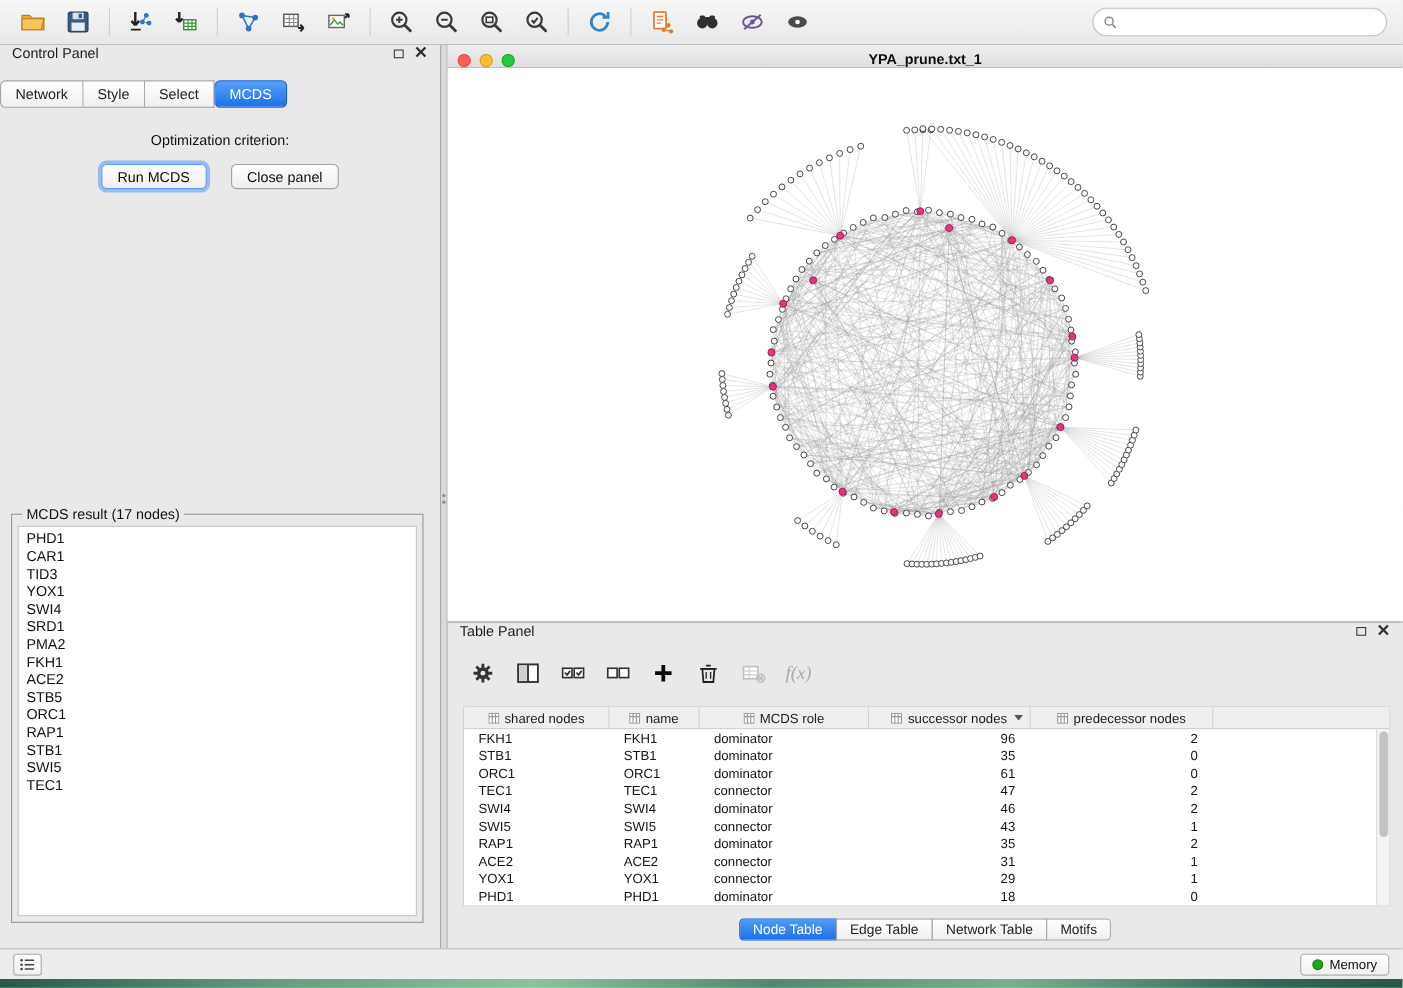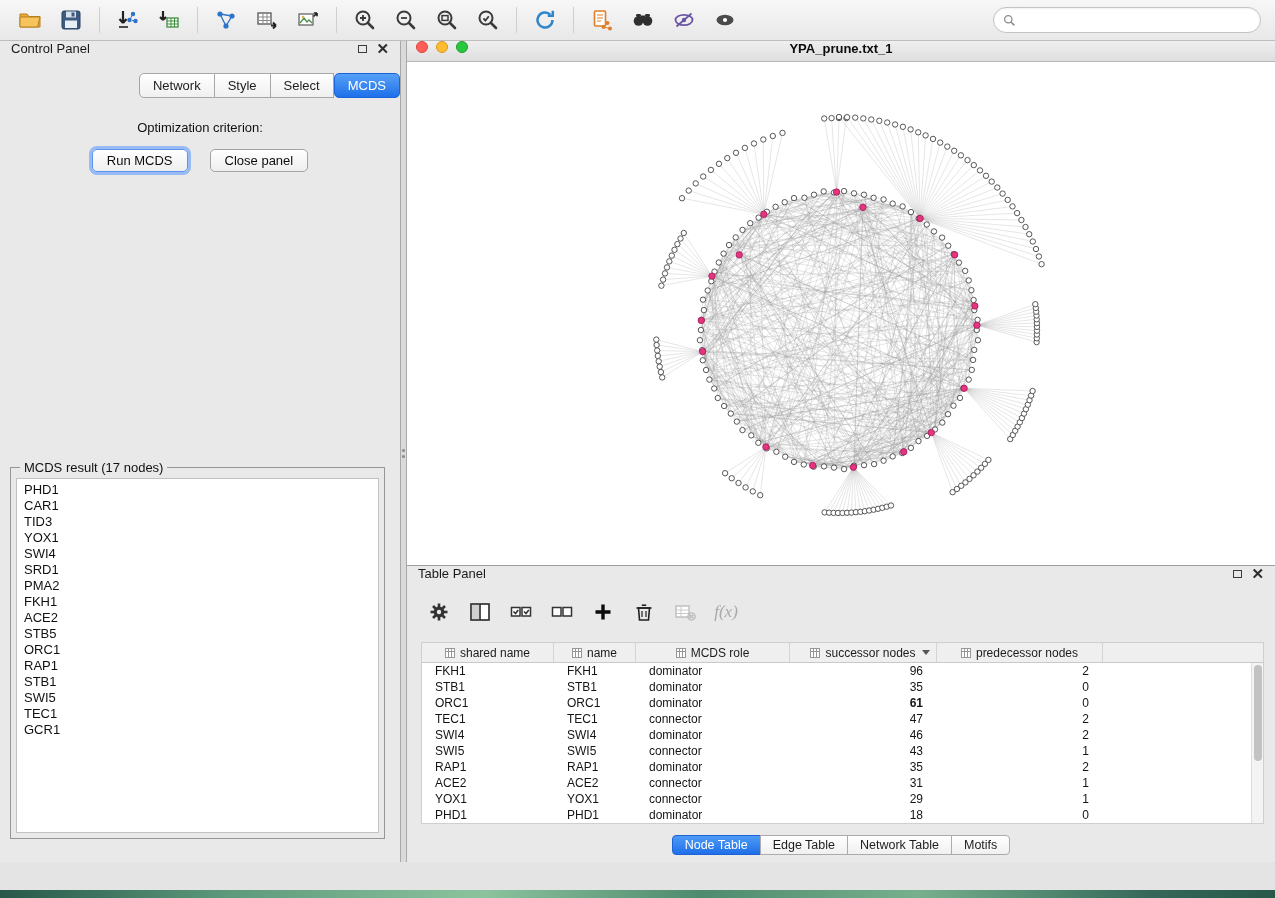--- a/index.html
+++ b/index.html
@@ -14,21 +14,21 @@
 .tb-sep{width:1px;height:26px;background:#cfcfcf;margin:0 3px}
 .search-box{margin-left:auto;width:268px;height:26px;border:1px solid #c3c3c3;border-radius:13px;background:#fff;display:flex;align-items:center;padding:0 9px;gap:6px;box-shadow:inset 0 1px 2px rgba(0,0,0,.06)}
 .search-input{border:none;outline:none;flex:1;font-size:12px;color:#333;background:transparent}
 
 
 .control-panel{position:absolute;left:0;top:41px;width:400px;height:821px;background:#e9e9e9}
 .panel-header{height:26px;display:flex;align-items:flex-start;padding:0 11px;font-size:13px;color:#1a1a1a}
 .win-controls{margin-left:auto;display:flex;align-items:center;gap:9px}
 .float-icon{width:9px;height:8px;border:1.5px solid #3c3c3c;display:inline-block}
 .close-icon{font-size:15px;font-weight:bold;color:#2e2e2e;line-height:1}
-.cp-tabs{display:flex;justify-content:flex-end;margin-top:6px}
+.cp-tabs{display:flex;justify-content:flex-start;margin-top:6px}
 .cp-tab{font-size:13px;padding:4px 13px;background:linear-gradient(#ffffff,#f0f0f0);border:1px solid #a6a6a6;border-left:none;color:#222}
 .cp-tab:first-child{border-left:1px solid #a6a6a6;border-radius:5px 0 0 5px}
 .cp-tab:last-child{border-radius:0 5px 5px 0}
 .cp-tab.active{background:linear-gradient(#57a1f8,#1f70ea);border-color:#1b64d8;color:#fff;border-radius:5px;border-left:1px solid #1b64d8}
 .opt-label{text-align:center;margin-top:22px;font-size:13px;color:#101010}
 .criterion-select{position:relative;margin:10px auto 0;width:314px;height:23px;background:#fff;border:1px solid #b1b1b1;border-radius:4px;display:flex;align-items:center;padding-left:9px;font-size:13px;color:#0d0d0d;box-shadow:0 1px 1px rgba(0,0,0,.08)}
 .select-cap{position:absolute;right:-1px;top:-1px;bottom:-1px;width:19px;background:linear-gradient(#6fabf9,#2a75ee);border-radius:0 4px 4px 0;display:flex;flex-direction:column;align-items:center;justify-content:center;gap:2px}
 .tri-up{width:0;height:0;border-left:3.5px solid transparent;border-right:3.5px solid transparent;border-bottom:4px solid #fff}
 .tri-down{width:0;height:0;border-left:3.5px solid transparent;border-right:3.5px solid transparent;border-top:4px solid #fff}
 .cp-buttons{display:flex;justify-content:center;gap:22px;margin-top:14px}
@@ -39,21 +39,21 @@
 .result-list{position:absolute;left:5px;right:5px;top:10px;bottom:5px;background:#fff;border:1px solid #c2c2c2;padding:3px 7px;font-size:13px;line-height:16px;overflow:hidden}
 .result-item{height:16px}
 
 
 .v-splitter{position:absolute;left:400px;top:41px;width:7px;height:821px;background:#dadada;border-left:1px solid #a8a8a8;border-right:1px solid #a8a8a8}
 .v-splitter .dots{position:absolute;left:1px;top:408px;display:flex;flex-direction:column;gap:3px}
 .dot{width:3px;height:3px;border-radius:50%;background:#8a8a8a}
 
 
 .network-window{position:absolute;left:407px;top:41px;width:868px;height:524px;background:#fff}
-.net-titlebar{height:21px;background:linear-gradient(#efefef,#dedede);border-bottom:1px solid #b6b6b6;position:relative;display:flex;align-items:flex-start;padding:0 9px}
+.net-titlebar{height:21px;background:linear-gradient(#efefef,#dedede);border-bottom:1px solid #b6b6b6;position:relative;display:flex;align-items:flex-end;padding:0 9px}
 .traffic{display:flex;gap:8px;z-index:2}
 .tl{width:12px;height:12px;border-radius:50%}
 .tl.red{background:#ff5f57;border:1px solid #e0443e}
 .tl.yellow{background:#febc2e;border:1px solid #d89b21}
 .tl.green{background:#28c840;border:1px solid #1d9c30}
 .net-title{position:absolute;left:0;right:0;text-align:center;font-size:13px;font-weight:700;color:#0c0c0c}
 .net-canvas{position:absolute;left:0;top:21px;width:868px;height:503px;background:#fff}
 .net-canvas svg{display:block}
 
 
@@ -291,21 +291,20 @@
           <div class="result-item">SRD1</div>
           <div class="result-item">PMA2</div>
           <div class="result-item">FKH1</div>
           <div class="result-item">ACE2</div>
           <div class="result-item">STB5</div>
           <div class="result-item">ORC1</div>
           <div class="result-item">RAP1</div>
           <div class="result-item">STB1</div>
           <div class="result-item">SWI5</div>
           <div class="result-item">TEC1</div>
-          <div class="result-item">GCR1</div>
         </div>
     </div>
   </div>
 
   <div class="v-splitter">
     <span class="dots">
         <span class="dot"></span>
         <span class="dot"></span>
       </span>
   </div>
@@ -1277,21 +1276,21 @@
       </div>
     <div class="table-area">
       <div class="t-header">
           <div class="th" style="width: 132px;">
             <svg width="10" height="10" viewBox="0 0 10 10">
               <rect x="0.5" y="0.5" width="9" height="9" fill="#fff" stroke="#979797"></rect>
               <line x1="0.5" y1="3.5" x2="9.5" y2="3.5" stroke="#979797"></line>
               <line x1="3.5" y1="0.5" x2="3.5" y2="9.5" stroke="#979797"></line>
               <line x1="6.5" y1="0.5" x2="6.5" y2="9.5" stroke="#979797"></line>
             </svg>
-            <span>shared name</span>
+            <span>shared nodes</span>
           </div>
           <div class="th" style="width: 82px;">
             <svg width="10" height="10" viewBox="0 0 10 10">
               <rect x="0.5" y="0.5" width="9" height="9" fill="#fff" stroke="#979797"></rect>
               <line x1="0.5" y1="3.5" x2="9.5" y2="3.5" stroke="#979797"></line>
               <line x1="3.5" y1="0.5" x2="3.5" y2="9.5" stroke="#979797"></line>
               <line x1="6.5" y1="0.5" x2="6.5" y2="9.5" stroke="#979797"></line>
             </svg>
             <span>name</span>
           </div>
@@ -1337,21 +1336,21 @@
             <div class="td" style="width: 132px;">STB1</div>
             <div class="td" style="width: 82px;">STB1</div>
             <div class="td" style="width: 154px;">dominator</div>
             <div class="td num" style="width: 147px;">35</div>
             <div class="td num" style="width: 166px;">0</div>
           </div>
           <div class="tr">
             <div class="td" style="width: 132px;">ORC1</div>
             <div class="td" style="width: 82px;">ORC1</div>
             <div class="td" style="width: 154px;">dominator</div>
-            <div class="td num" style="width: 147px; font-weight: bold;">61</div>
+            <div class="td num" style="width: 147px;">61</div>
             <div class="td num" style="width: 166px;">0</div>
           </div>
           <div class="tr">
             <div class="td" style="width: 132px;">TEC1</div>
             <div class="td" style="width: 82px;">TEC1</div>
             <div class="td" style="width: 154px;">connector</div>
             <div class="td num" style="width: 147px;">47</div>
             <div class="td num" style="width: 166px;">2</div>
           </div>
           <div class="tr">
@@ -1402,15 +1401,31 @@
         </div>
     </div>
     <div class="tp-tabs">
         <div class="tp-tab active">Node Table</div>
         <div class="tp-tab">Edge Table</div>
         <div class="tp-tab">Network Table</div>
         <div class="tp-tab">Motifs</div>
       </div>
   </div>
 
+  <div class="status-bar">
+    <span class="list-btn">
+      <svg width="14" height="12" viewBox="0 0 14 12">
+          <circle cx="1.6" cy="2" r="1.2" fill="#444"></circle>
+          <circle cx="1.6" cy="6" r="1.2" fill="#444"></circle>
+          <circle cx="1.6" cy="10" r="1.2" fill="#444"></circle>
+          <line x1="4.5" y1="2" x2="13" y2="2" stroke="#444" stroke-width="1.4"></line>
+          <line x1="4.5" y1="6" x2="13" y2="6" stroke="#444" stroke-width="1.4"></line>
+          <line x1="4.5" y1="10" x2="13" y2="10" stroke="#444" stroke-width="1.4"></line>
+        </svg>
+    </span>
+    <span class="memory-btn">
+      <span class="mem-dot"></span>
+      <span>Memory</span>
+    </span>
+  </div>
   <div class="wallpaper"></div>
 
 </div>
 
 </body></html>

